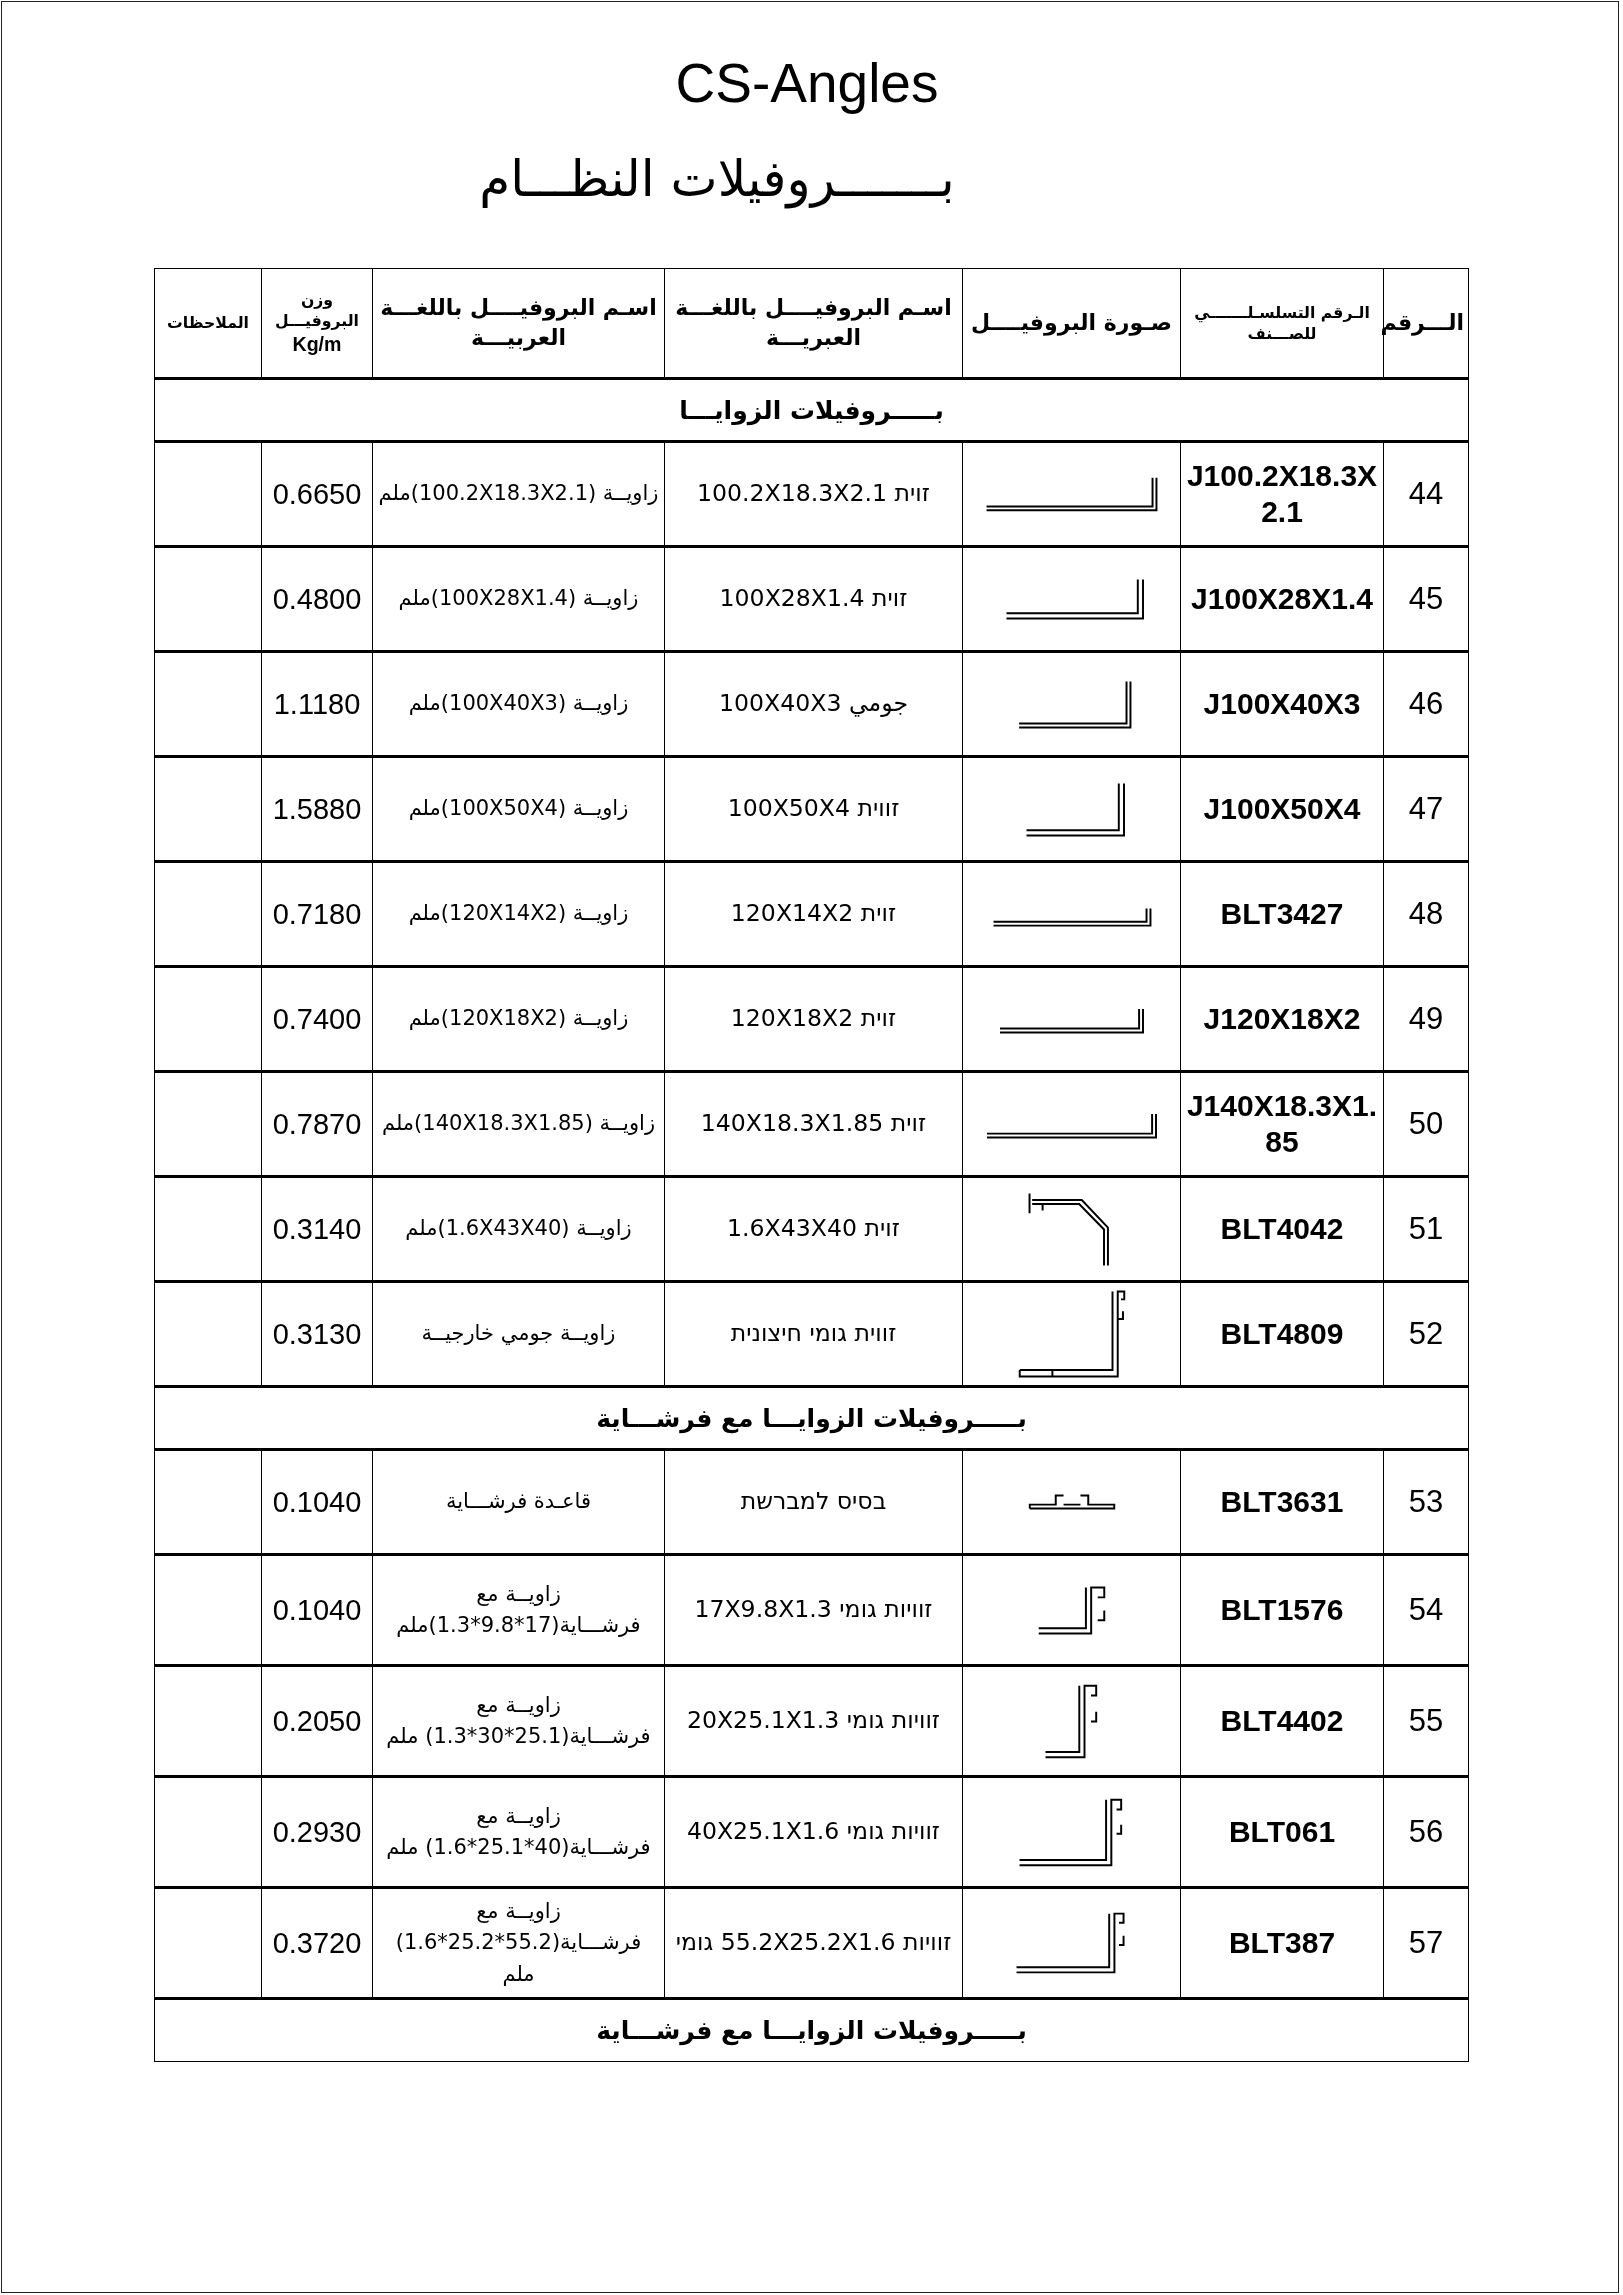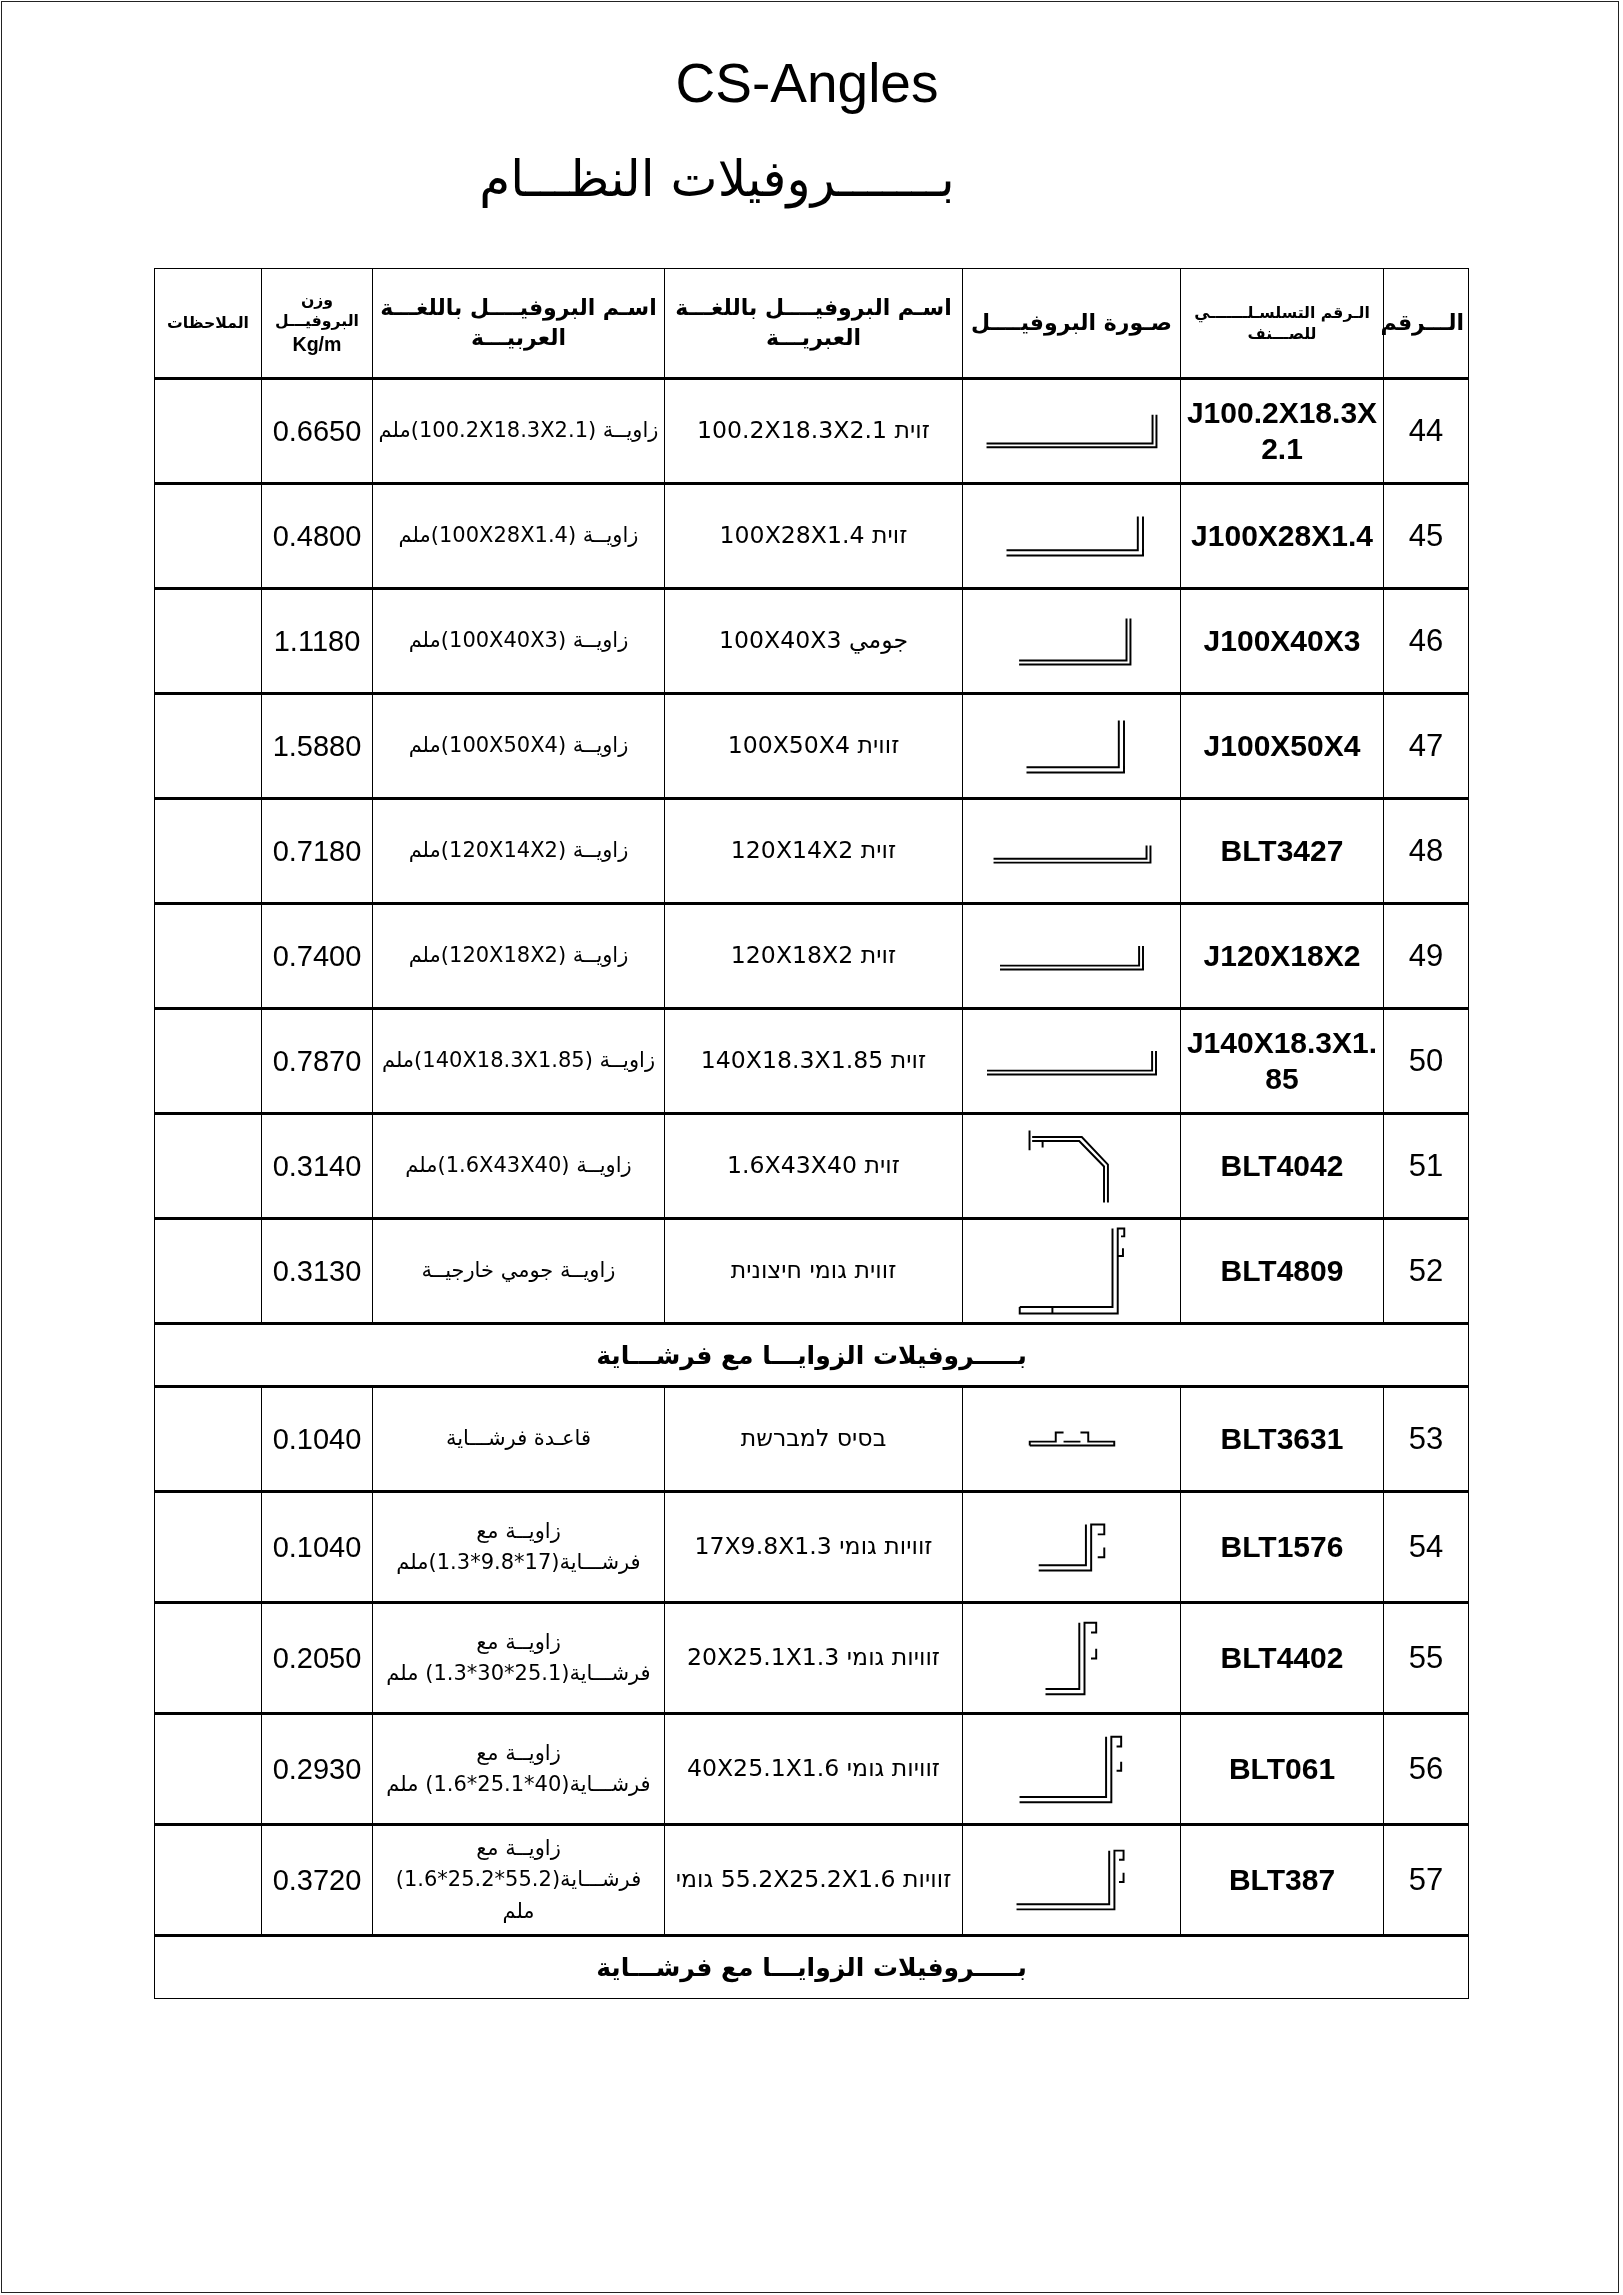--- a/index.html
+++ b/index.html
@@ -55,20 +55,23 @@
   <tbody id="tbody">
     <tr class="header-row">
       <th>الـــرقم</th>
       <th class="small">الـرقم التسلسـلـــــــي للصـــنف</th>
       <th>صـورة البروفيــــل</th>
       <th>اسـم البروفيــــل باللغـــة العبريـــة</th>
       <th>اسـم البروفيــــل باللغـــة العربيـــة</th>
       <th class="weight"><span>وزن البروفيـــل</span><span class="unit">Kg/m</span></th>
       <th class="small">الملاحظات</th>
     </tr>
+  <tr class="section-row sep-top">
+        <td colspan="7">بـــــروفيلات الزوايـــا</td>
+      </tr>
       <tr class="item-row sep-top">
         <td class="num">44</td>
         <td class="code">J100.2X18.3X2.1</td>
         <td class="pic">
           <svg width="183" height="46" class="profile" viewBox="0 0 280 70">
             <path d="M10 60 L270 60 L270 10 M10 54 L264 54 L264 10"></path>
           </svg>
         </td>
         <td class="he">זוית 100.2X18.3X2.1</td>
         <td class="ar">زاويــة (100.2X18.3X2.1)ملم</td>

